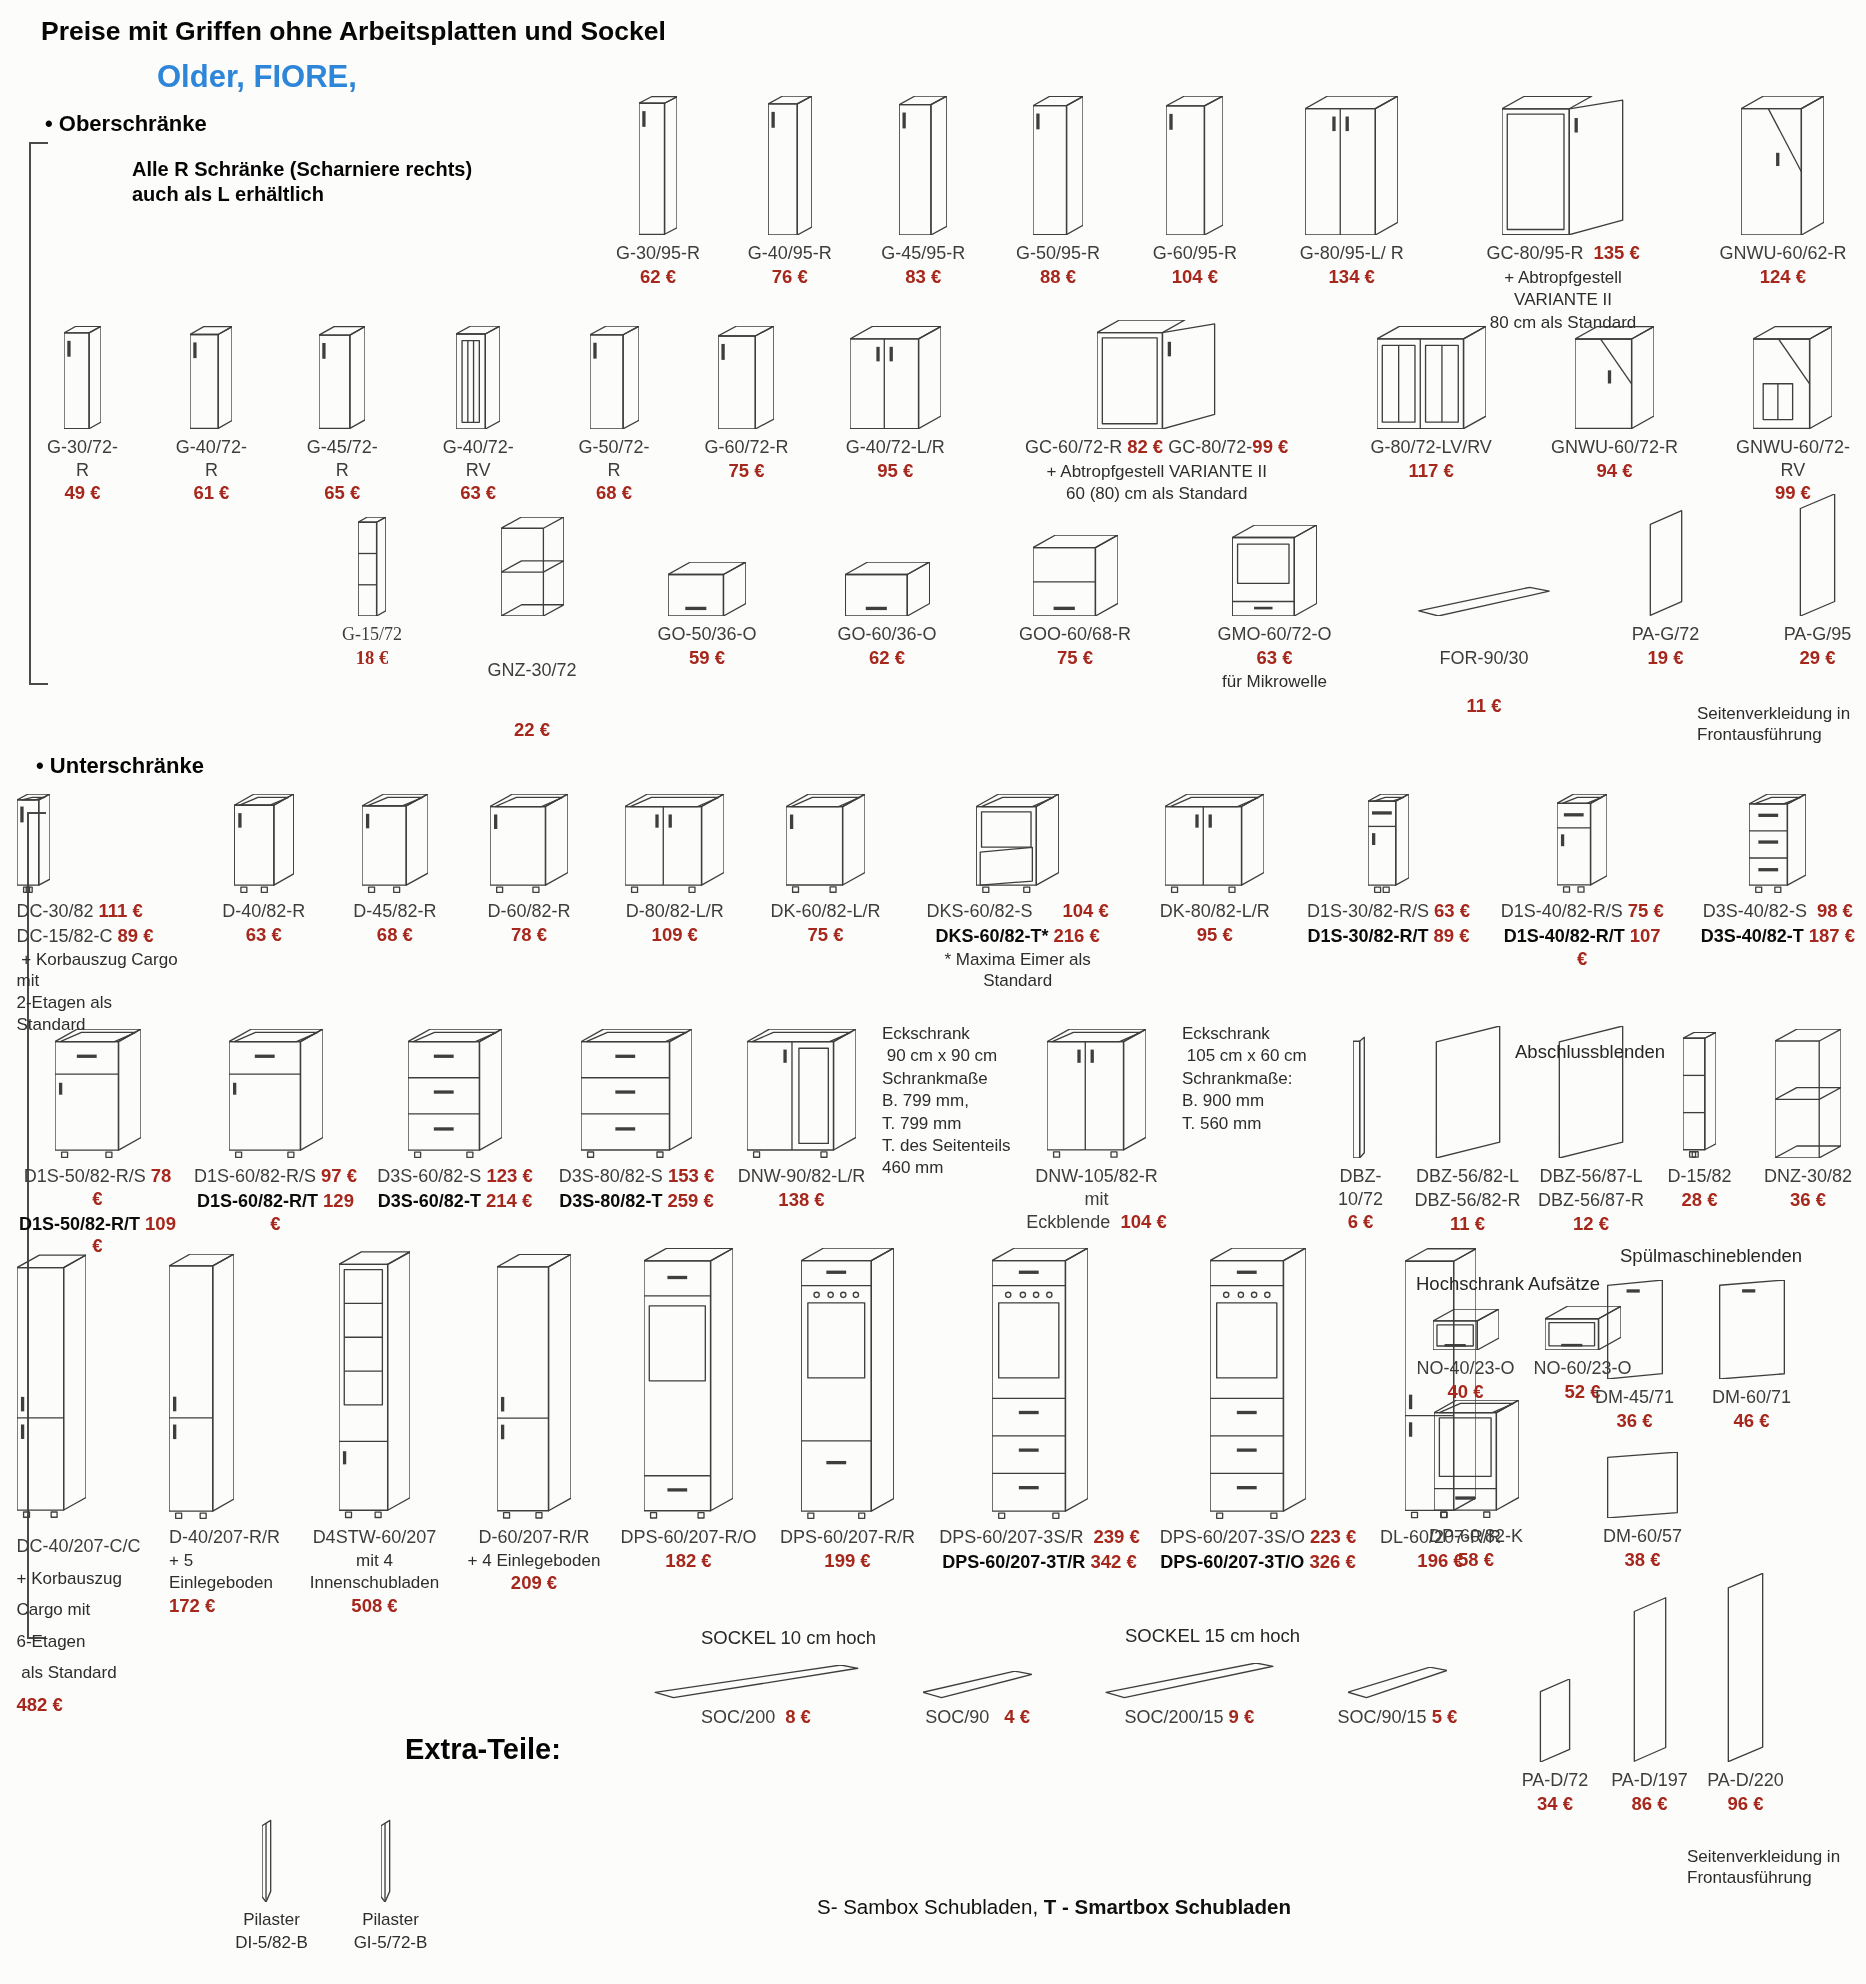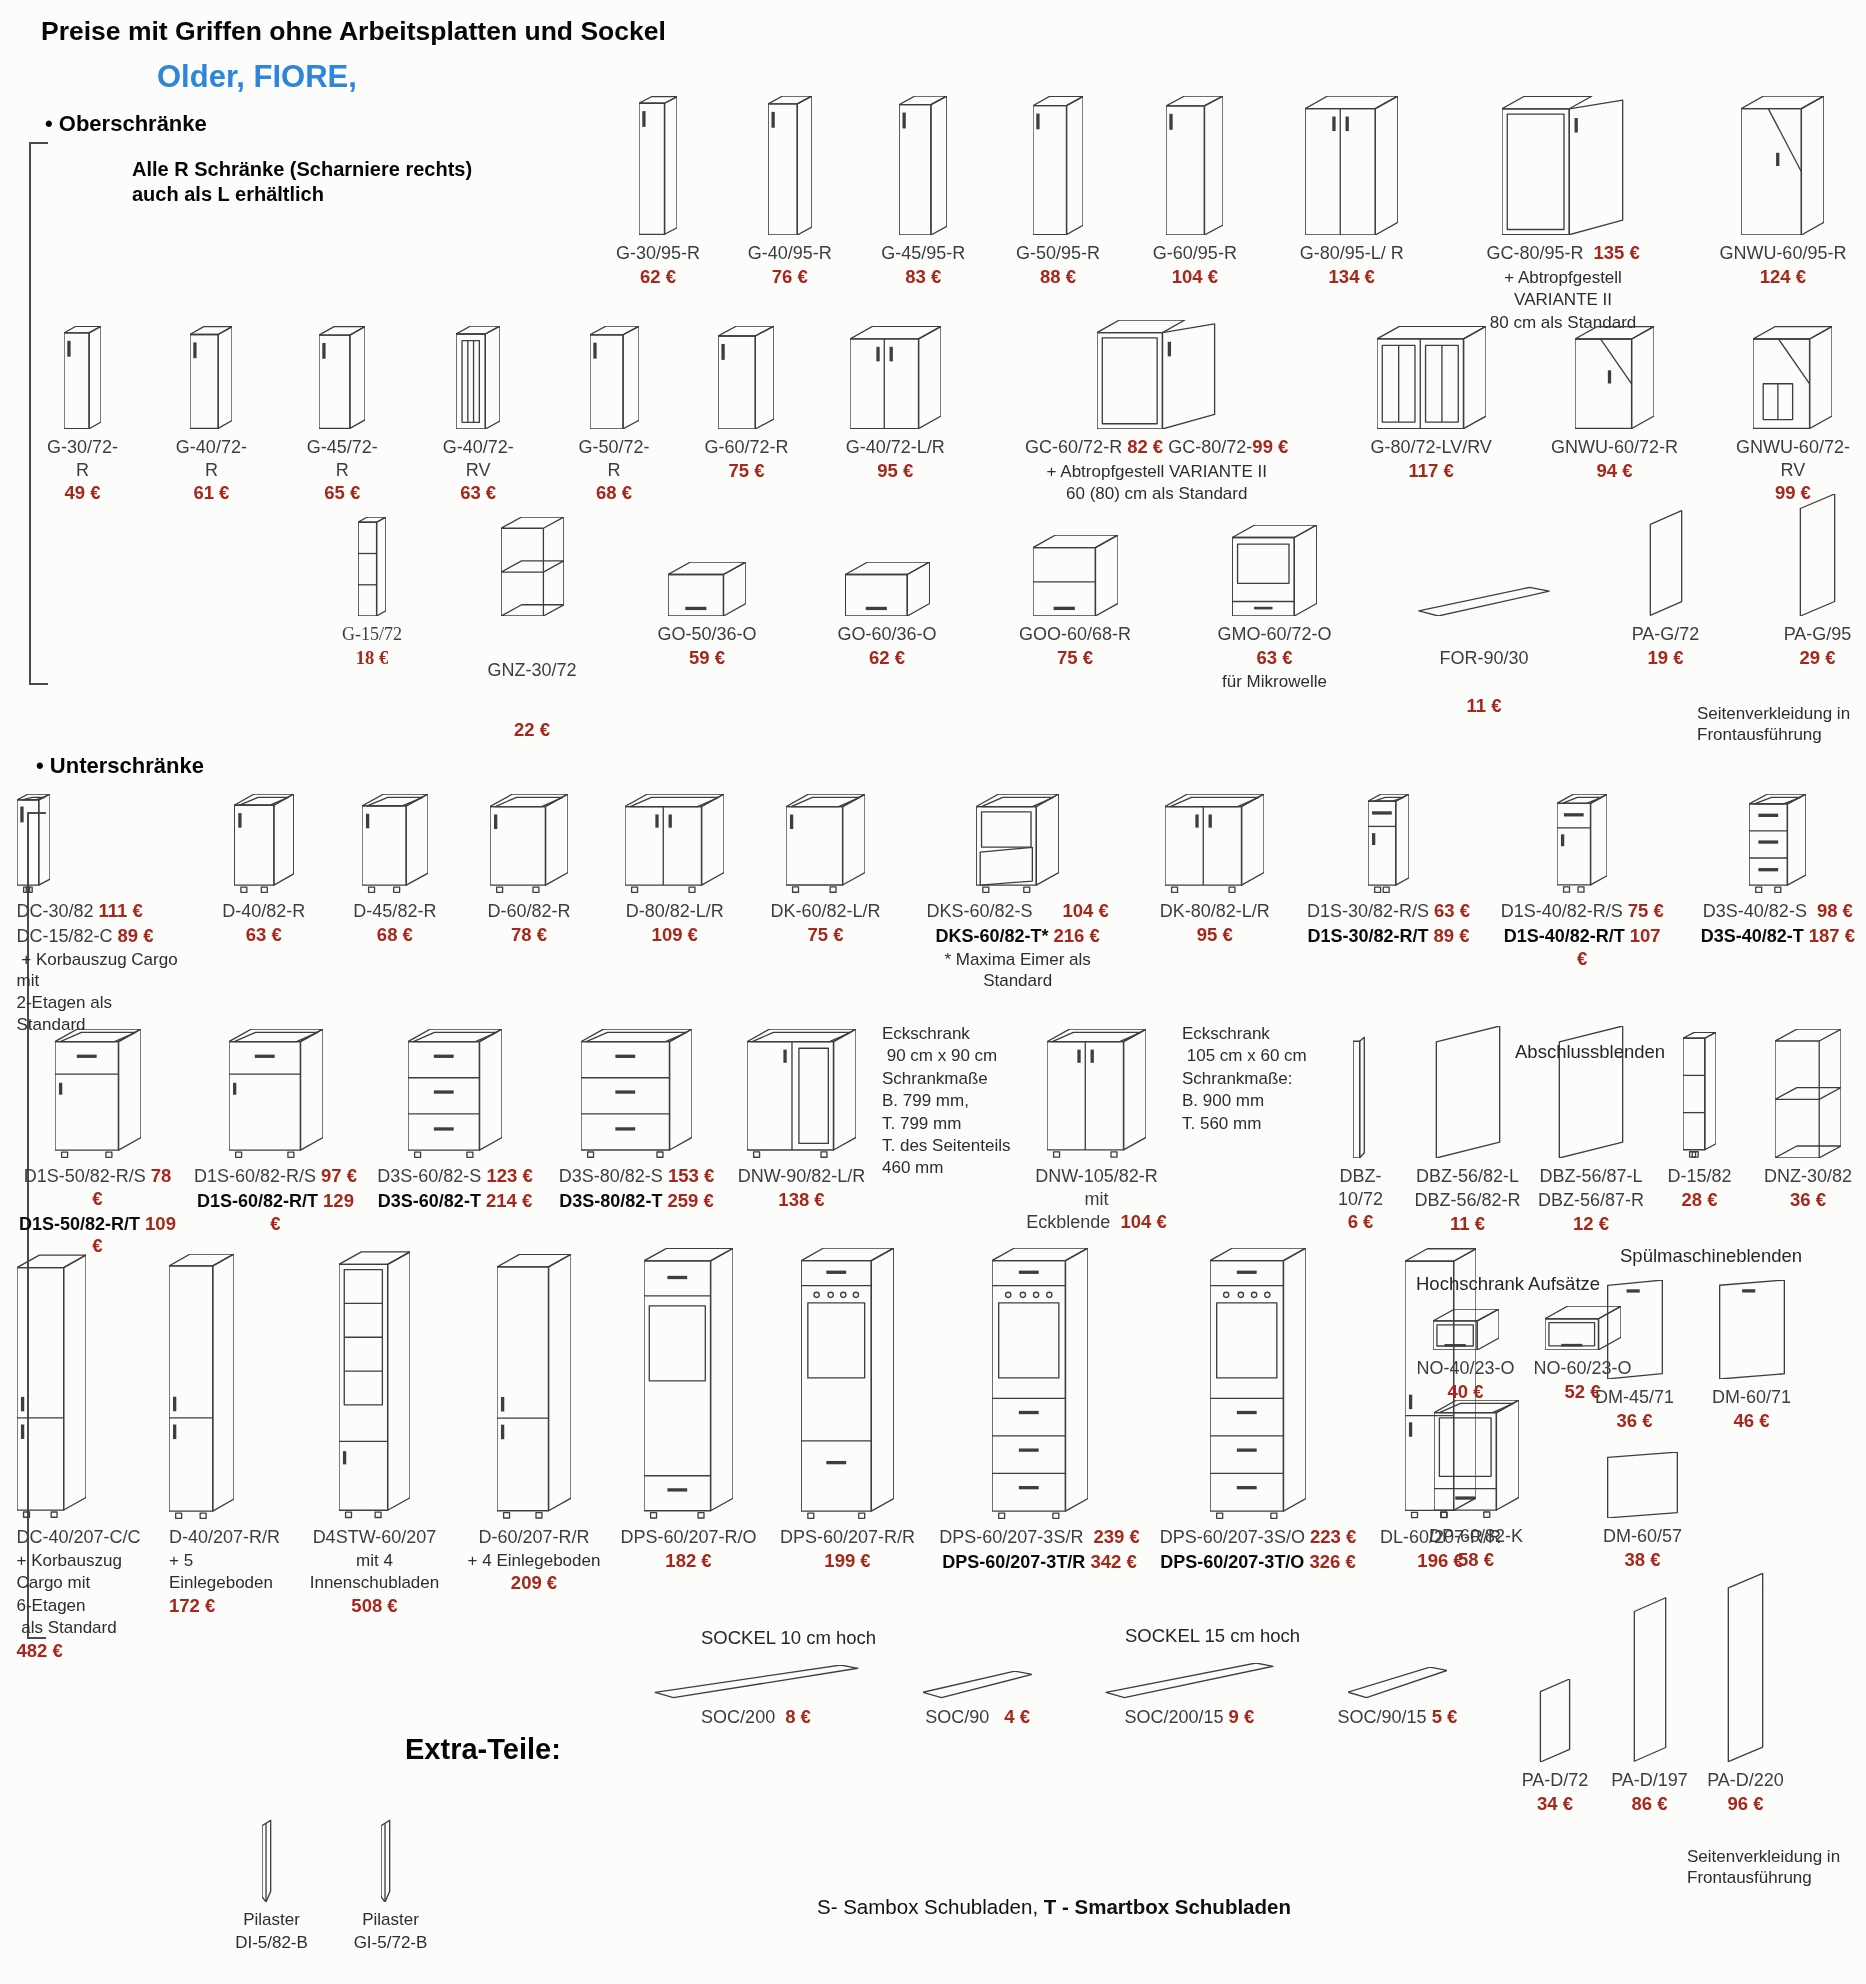--- a/index.html
+++ b/index.html
@@ -135,21 +135,21 @@
       <div class="item" style="width: 146px;">
         <div class="ic" style="height: 142px;">
           <svg width="83" height="139" viewBox="0 0 125 210" fill="none" stroke="#3e3e3e" stroke-width="2" stroke-linejoin="round">
             <path d="M0,19H91V210H0Z"></path>
             <path d="M0,19L34,0H125L91,19Z"></path>
             <path d="M91,19L125,0V191L91,210Z"></path>
             <path d="M41.0,19.0L91.0,114.5"></path>
             <rect x="52.8" y="85.8" width="5" height="20" fill="#3e3e3e" stroke="none"></rect>
           </svg>
         </div>
-        <div class="ln"><span class="s-l">GNWU-60/95-R</span></div>
+        <div class="ln"><span class="s-l">GNWU-60/62-R</span></div>
         <div class="ln"><span class="s-p">124 €</span></div>
       </div>
     </div>
   <div class="row" style="left:43px;top:318px;width:1816px" actable="false">
       <div class="item" style="width: 79px;">
         <div class="ic" style="height: 111px;">
           <svg width="37" height="103" viewBox="0 0 56 155" fill="none" stroke="#3e3e3e" stroke-width="2" stroke-linejoin="round">
             <path d="M0,10H38V155H0Z"></path>
             <path d="M0,10L18,0H56L38,10Z"></path>
             <path d="M38,10L56,0V145L38,155Z"></path>
@@ -768,21 +768,21 @@
             <path d="M0,106.5L33,88.5H100L67,106.5Z"></path>
             <path d="M0,195.0L33,177.0H100L67,195.0Z"></path>
           </svg>
         </div>
         <div class="ln"><span class="s-l">DNZ-30/82</span></div>
         <div class="ln"><span class="s-p">36 €</span></div>
       </div>
     </div>
   <div class="cap h28" style="left:1515px;top:1040px">Abschlussblenden</div>
   <div class="row" style="left:16.5px;top:1244px;width:1492px">
-      <div class="item left" style="width: 142px;">
+      <div class="item left" style="width: 142px; gap: 9px;">
         <div class="ic" style="height: 275px;">
           <svg width="69" height="265" viewBox="0 0 105 400" fill="none" stroke="#3e3e3e" stroke-width="2" stroke-linejoin="round">
             <path d="M0,19H71V388H0Z"></path>
             <path d="M0,19L34,0H105L71,19Z"></path>
             <path d="M71,19L105,0V369L71,388Z"></path>
             <path d="M0.0,247.8L71.0,247.8"></path>
             <rect x="6.0" y="215.8" width="5" height="22" fill="#3e3e3e" stroke="none"></rect>
             <rect x="6.0" y="257.8" width="5" height="22" fill="#3e3e3e" stroke="none"></rect>
             <rect x="10.0" y="391.0" width="9.0" height="8.0"></rect>
             <rect x="52.0" y="391.0" width="9.0" height="8.0"></rect>

